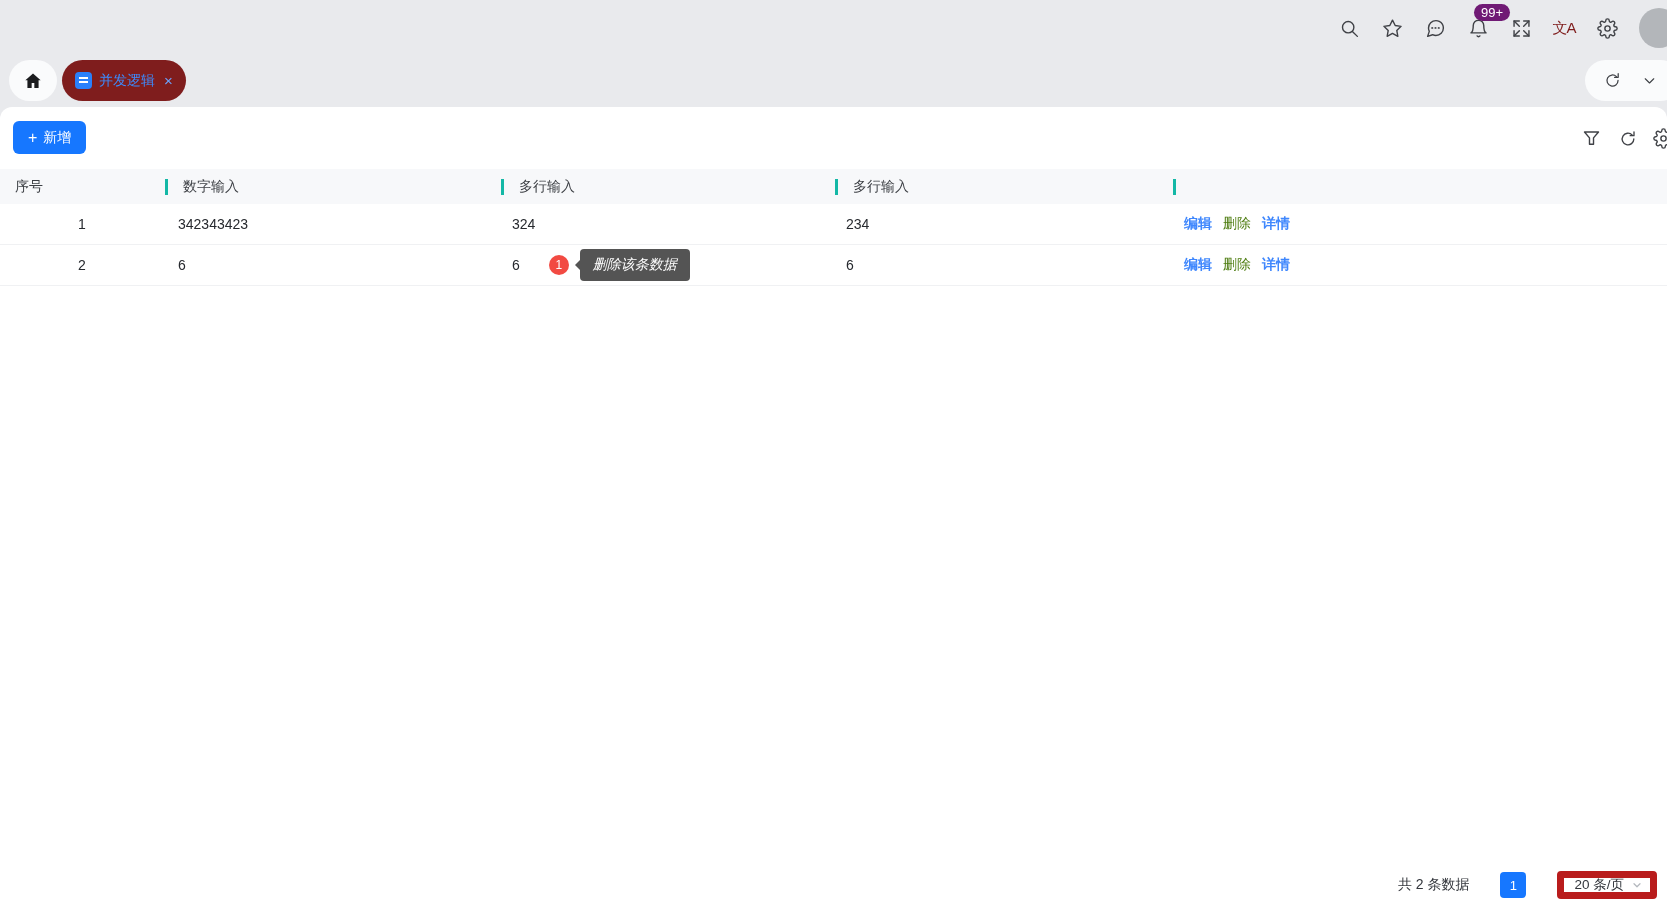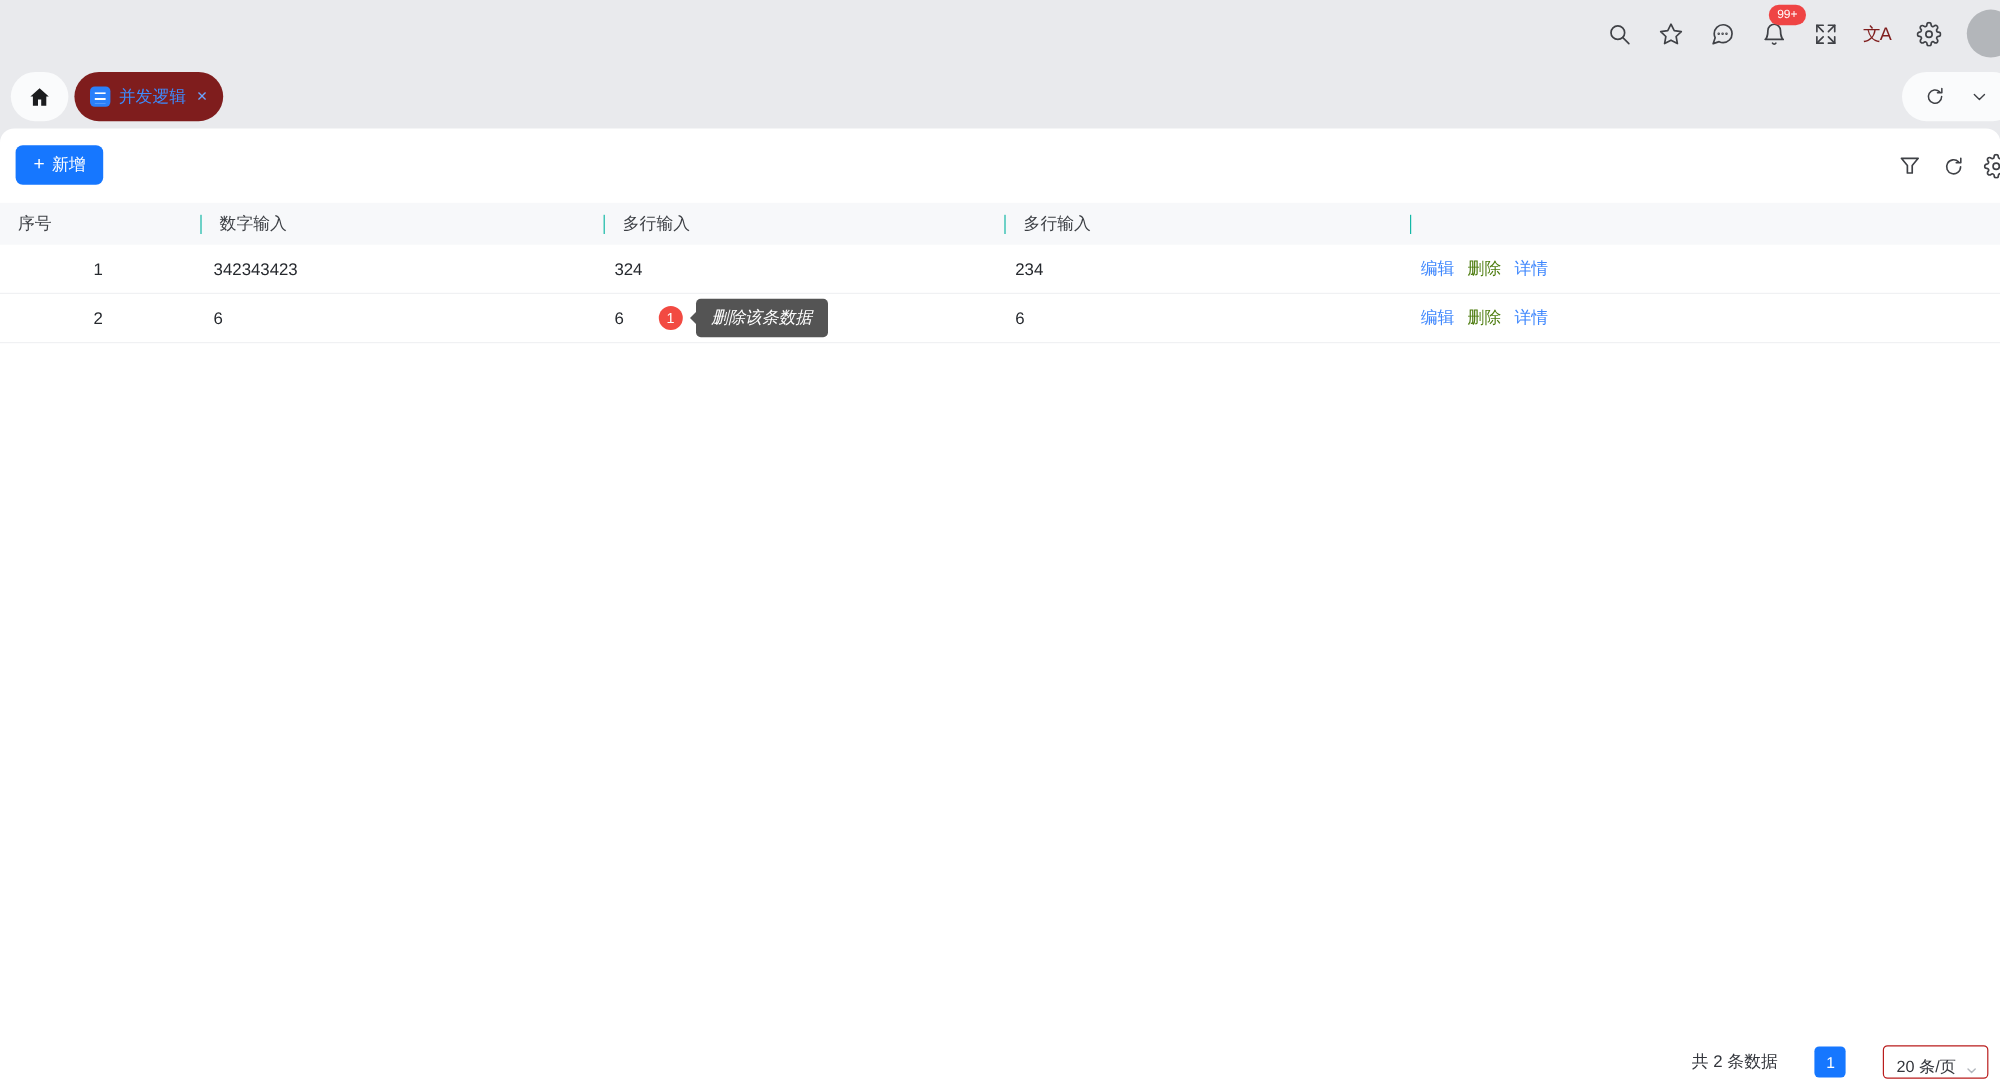--- a/index.html
+++ b/index.html
@@ -17,21 +17,21 @@
   
   .topbar {
     position:absolute; top:0; left:0; right:0; height:56px;
     display:flex; align-items:center; justify-content:flex-end; gap:21px;
   }
   .tb-icon { width:22px; height:22px; display:flex; align-items:center; justify-content:center; cursor:pointer; position:relative; }
   .translate-glyph { font-size:15px; color:#7f1d1d; letter-spacing:-1px; white-space:nowrap; }
   .bell-wrap { position:relative; }
   .notif-badge {
     position:absolute; top:-13px; left:7px;
-    background:#ef4444; color:#fff; font-size:10px; line-height:17px;
+    background:#701a75; color:#fff; font-size:13px; line-height:17px;
     padding:0 7px; border-radius:9px; white-space:nowrap;
   }
   .avatar { width:40px; height:40px; border-radius:50%; background:#b3b6ba; margin-right:-12px; flex:0 0 auto; }
 
   
   .home-pill {
     position:absolute; left:9px; top:60px; width:48px; height:41px;
     background:#fafbfc; border-radius:21px;
     display:flex; align-items:center; justify-content:center; cursor:pointer;
   }
@@ -84,24 +84,24 @@
     border-bottom:1px solid #f0f1f3; font-size:14px; color:#26292e;
     background:#fff;
   }
   .c { flex:0 0 auto; display:flex; align-items:center; }
   .c1 { width:168px; padding-left:78px; }
   .c2 { width:336px; padding-left:10px; }
   .c3 { width:334px; padding-left:8px; }
   .c4 { width:338px; padding-left:8px; }
   .c5 { flex:1 1 auto; padding-left:8px; }
   .thead .c { height:16px; }
-  .thead .c1,.thead .c2,.thead .c3,.thead .c4 { border-right:1px solid #14b8a6;padding-left:15px; }
+  .thead .c1,.thead .c2,.thead .c3,.thead .c4 { border-right:3px solid #14b8a6;padding-left:15px; }
   .actions { display:flex; gap:11px; }
   .link { cursor:pointer; text-decoration:none; }
-  .link-blue { color:#3f87fd; }
+  .link-blue { color:#3f87fd;font-weight:bold; }
   .link-red  { color:#4d7c0f; }
 
   
   .multi-flex { position:relative; }
   .del-badge {
     width:20px; height:20px; border-radius:50%; background:#f24a42;
     color:#fff; font-size:12px; display:flex; align-items:center; justify-content:center;
     margin-left:29px; flex:0 0 auto; cursor:pointer;
   }
   .tooltip {
@@ -117,22 +117,22 @@
   
   .pagination {
     position:absolute; right:10px; bottom:7px;
     display:flex; align-items:center; gap:31px; font-size:14px; color:#33363c;
   }
   .page-btn {
     width:26px; height:26px; border-radius:4px; background:#1677ff; color:#fff;
     font-size:13px; display:flex; align-items:center; justify-content:center; cursor:pointer;
   }
   .page-size {
-    height:28px; border:1px solid #b91c1c; border-radius:4px; background:#fff;
-    display:flex; align-items:flex-end; gap:7px; padding:0 7px 0 10px;
+    height:28px; border:7px solid #b91c1c; border-radius:4px; background:#fff;
+    display:flex; align-items:center; gap:7px; padding:0 7px 0 10px;
     font-size:13.5px; color:#33363c; cursor:pointer;
   }
 </style>
 </head>
 <body>
 
 <div class="topbar">
   <span class="tb-icon">
     <svg width="21" height="21" viewBox="0 0 24 24" class="stroke-icon">
         <circle cx="10.5" cy="10.5" r="6.5"></circle>

